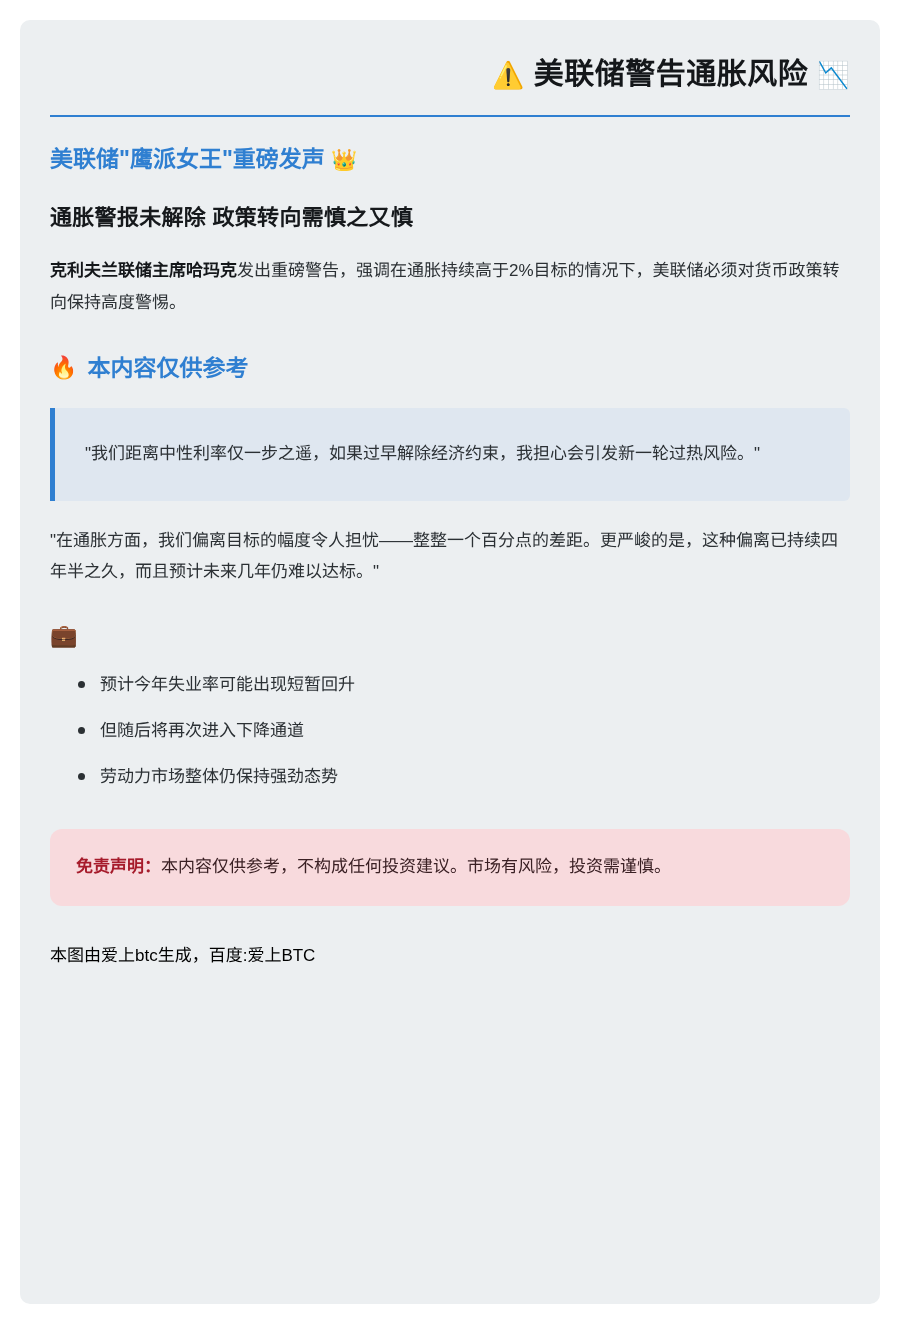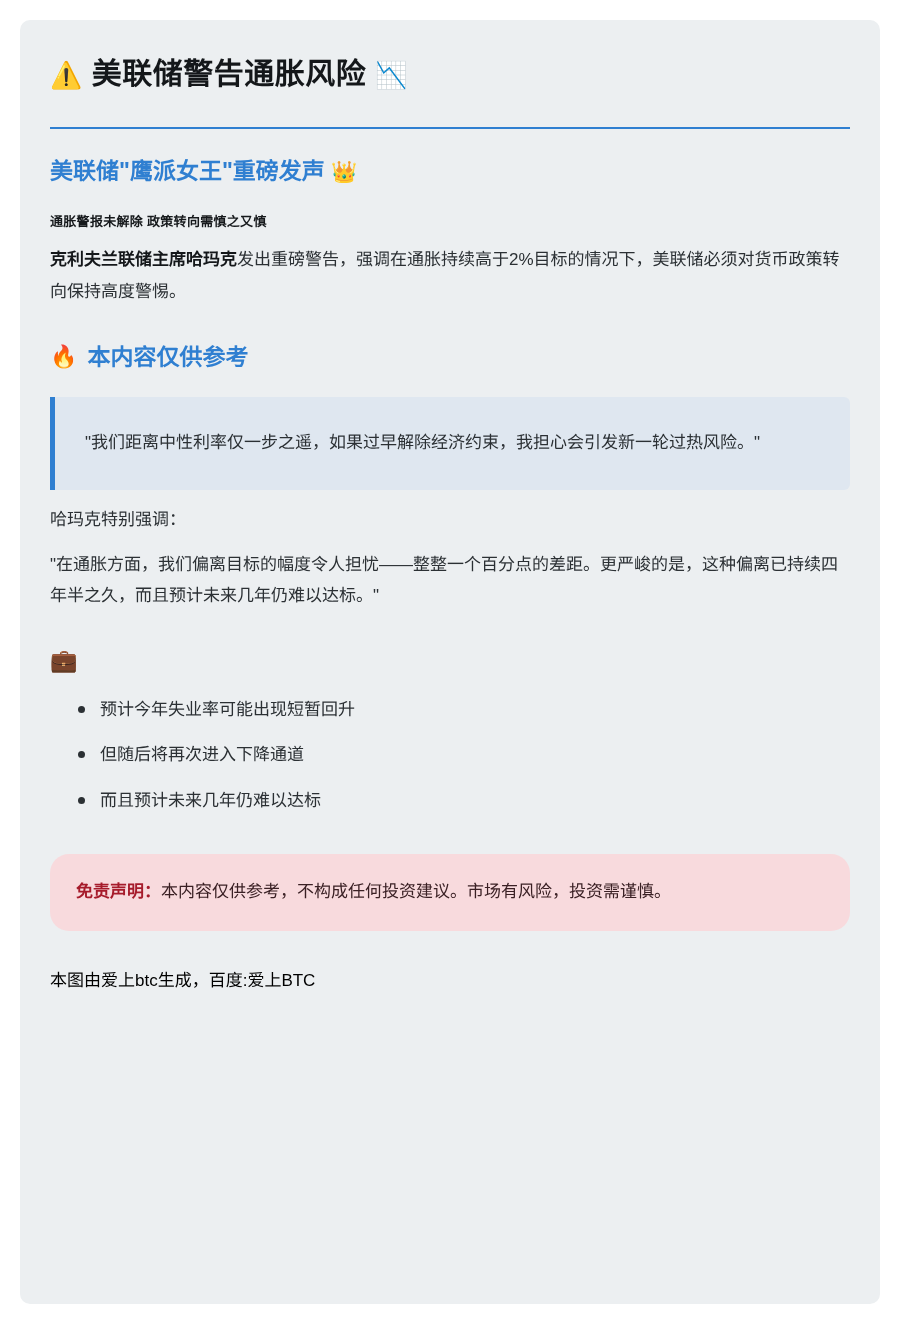--- a/index.html
+++ b/index.html
@@ -23,22 +23,22 @@
   .card {
     box-sizing: border-box;
     width: 860px;
     min-height: 1284px;
     background: #eceff1;
     border-radius: 10px;
     padding: 34px 30px 30px 30px;
   }
   
   .title-wrap {
-    text-align: left;
-    padding-bottom: 34px;
+    text-align: right;
+    padding-bottom: 22px;
     border-bottom: 2px solid #2f7fd1;
   }
   .title {
     font-size: 30px;
     font-weight: bold;
     color: #14171a;
     letter-spacing: 0.5px;
     line-height: 1.3;
     display: inline-block;
   }
@@ -46,31 +46,31 @@
   
   .h2 {
     color: #2f7fd1;
     font-size: 23px;
     font-weight: bold;
     margin: 26px 0 0 0;
     line-height: 1.4;
   }
   .h2 .emoji { font-size: 21px; }
   .h3-bold {
-    font-size: 13px;
+    font-size: 22px;
     font-weight: bold;
     color: #16191c;
     margin: 24px 0 0 0;
     letter-spacing: 0.3px;
   }
   p.body {
     font-size: 17px;
     line-height: 1.85;
     color: #2b3034;
-    margin: 14px 0 0 0;
+    margin: 24px 0 0 0;
   }
   p.body b { color: #14171a; }
   .section-h {
     color: #2f7fd1;
     font-size: 23px;
     font-weight: bold;
     margin: 34px 0 0 0;
     line-height: 1.4;
     display: flex;
     align-items: center;
@@ -106,21 +106,21 @@
     left: 0;
     top: 11px;
     width: 7px;
     height: 7px;
     border-radius: 50%;
     background: #2b3034;
   }
   .disclaimer {
     margin: 38px 0 0 0;
     background: #f8dadd;
-    border-radius: 19px;
+    border-radius: 12px;
     padding: 24px 26px;
     font-size: 17px;
     line-height: 1.7;
     color: #3a2024;
   }
   .disclaimer b { color: #a61b2b; }
   .footer {
     margin-top: 36px;
     font-size: 17px;
     color: #000000;
@@ -152,33 +152,32 @@
       <b>克利夫兰联储主席哈玛克</b><span>发出重磅警告，强调在通胀持续高于2%目标的情况下，美联储必须对货币政策转向保持高度警惕。</span>
     </p>
 
     <div class="section-h">
       <span class="emoji">🔥</span>
       <span>本内容仅供参考</span>
     </div>
 
     <div class="quote">"我们距离中性利率仅一步之遥，如果过早解除经济约束，我担心会引发新一轮过热风险。"</div>
 
-    <p class="body">哈玛克特别强调：</p>
 
     <p class="body">"在通胀方面，我们偏离目标的幅度令人担忧——整整一个百分点的差距。更严峻的是，这种偏离已持续四年半之久，而且预计未来几年仍难以达标。"</p>
 
     <div class="section-h">
       <span class="emoji">💼</span>
     </div>
 
 
     <ul class="bullets">
       <li>预计今年失业率可能出现短暂回升</li>
       <li>但随后将再次进入下降通道</li>
-      <li>而且预计未来几年仍难以达标</li>
+      <li>劳动力市场整体仍保持强劲态势</li>
     </ul>
 
 
     <div class="disclaimer">
       <b>免责声明：</b><span>本内容仅供参考，不构成任何投资建议。市场有风险，投资需谨慎。</span>
     </div>
 
     <div class="footer">本图由爱上btc生成，百度:爱上BTC</div>
 
   </div>

